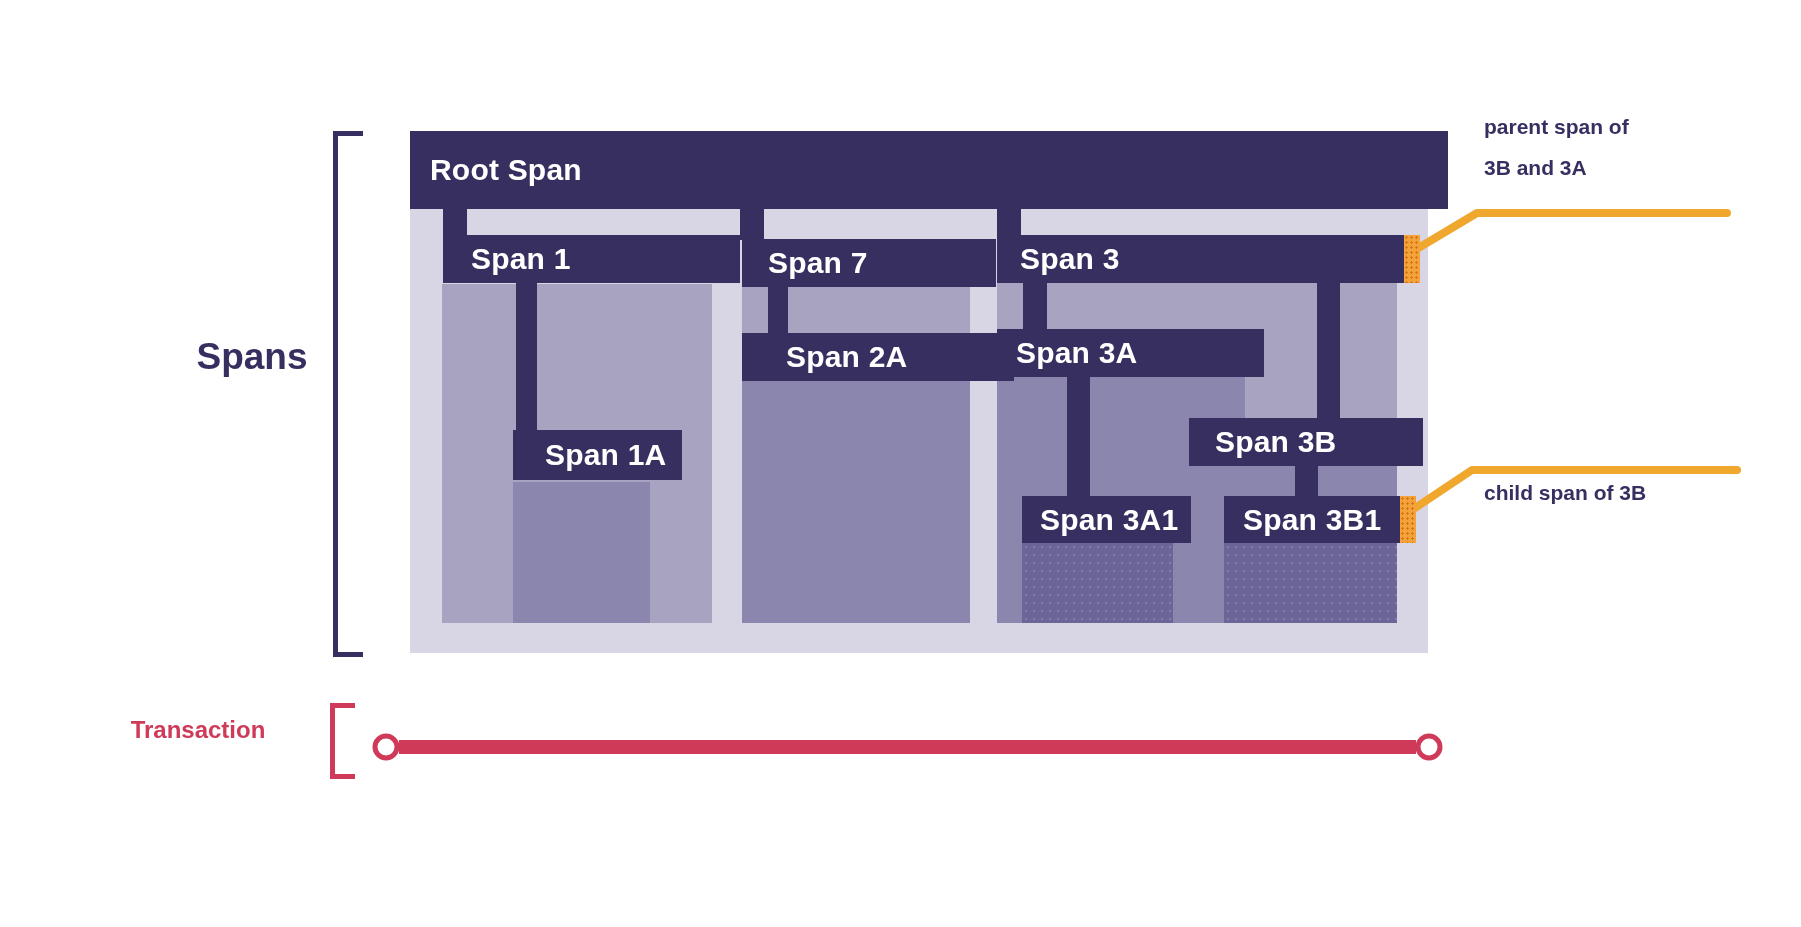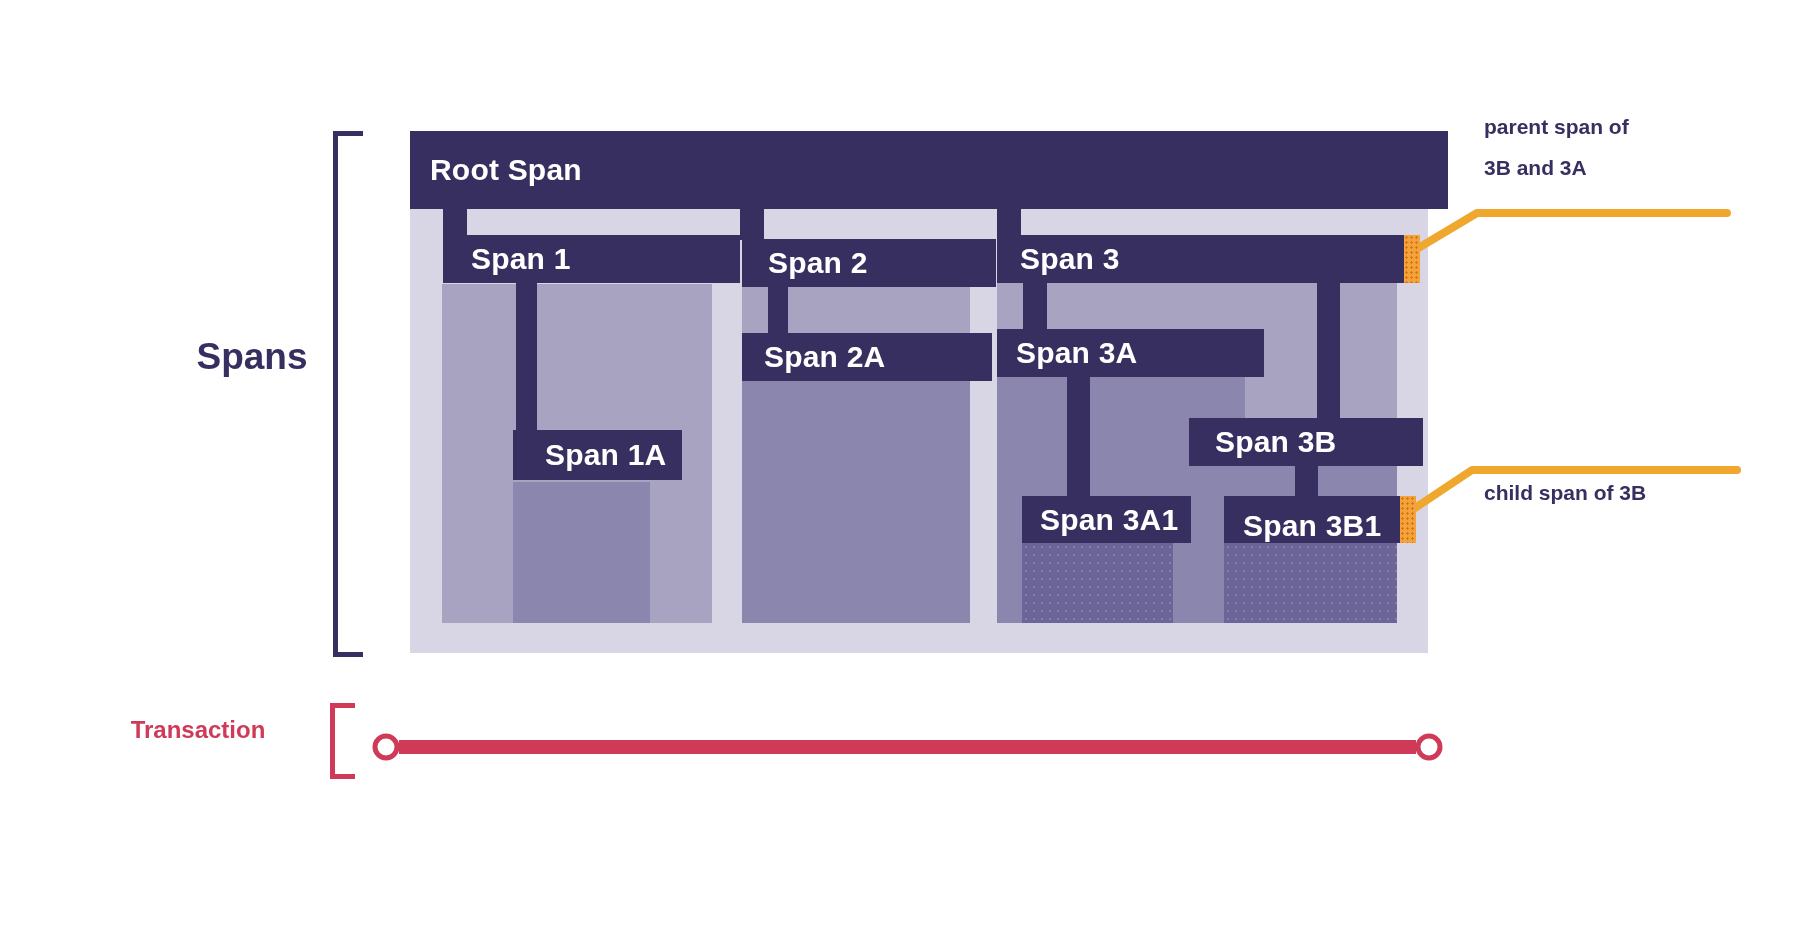--- a/index.html
+++ b/index.html
@@ -121,38 +121,38 @@
     <div class="connector" style="left: 1317px; top: 282px; width: 23px; height: 137px;"></div>
     <div class="connector" style="left: 1067px; top: 376px; width: 23px; height: 121px;"></div>
     <div class="connector" style="left: 1295px; top: 465px; width: 23px; height: 32px;"></div>
     <div class="bar" style="left: 410px; top: 131px; width: 1018px; height: 78px; padding-left: 20px;">
       <span>Root Span</span>
     </div>
     <div class="bar" style="left: 443px; top: 235px; width: 269px; height: 48px; padding-left: 28px;">
       <span>Span 1</span>
     </div>
     <div class="bar" style="left: 742px; top: 239px; width: 228px; height: 48px; padding-left: 26px;">
-      <span>Span 2</span>
+      <span>Span 7</span>
     </div>
     <div class="bar" style="left: 997px; top: 235px; width: 400px; height: 48px; padding-left: 23px;">
       <span>Span 3</span>
       <div class="marker" style="width: 16px;"></div>
     </div>
-    <div class="bar" style="left: 742px; top: 333px; width: 228px; height: 48px; padding-left: 22px;">
+    <div class="bar" style="left: 742px; top: 333px; width: 228px; height: 48px; padding-left: 44px;">
       <span>Span 2A</span>
     </div>
     <div class="bar" style="left: 997px; top: 329px; width: 248px; height: 48px; padding-left: 19px;">
       <span>Span 3A</span>
     </div>
     <div class="bar" style="left: 513px; top: 430px; width: 137px; height: 50px; padding-left: 32px;">
       <span>Span 1A</span>
     </div>
     <div class="bar" style="left: 1189px; top: 418px; width: 208px; height: 48px; padding-left: 26px;">
       <span>Span 3B</span>
     </div>
     <div class="bar" style="left: 1022px; top: 496px; width: 151px; height: 47px; padding-left: 18px;">
       <span>Span 3A1</span>
     </div>
-    <div class="bar" style="left: 1224px; top: 496px; width: 173px; height: 47px; padding-left: 19px; align-items: flex-end;">
+    <div class="bar" style="left: 1224px; top: 496px; width: 173px; height: 47px; padding-left: 19px;">
       <span>Span 3B1</span>
       <div class="marker" style="width: 16px;"></div>
     </div>
   </div>
 
 </body></html>

